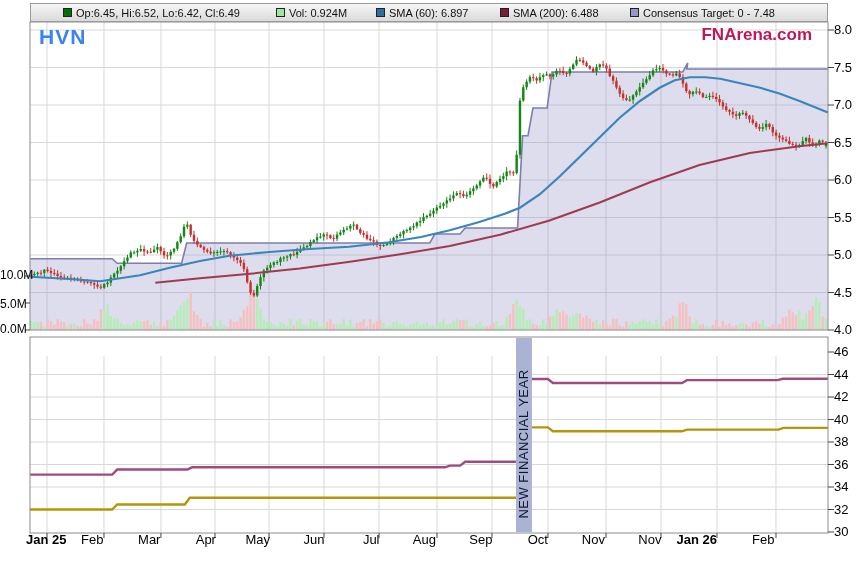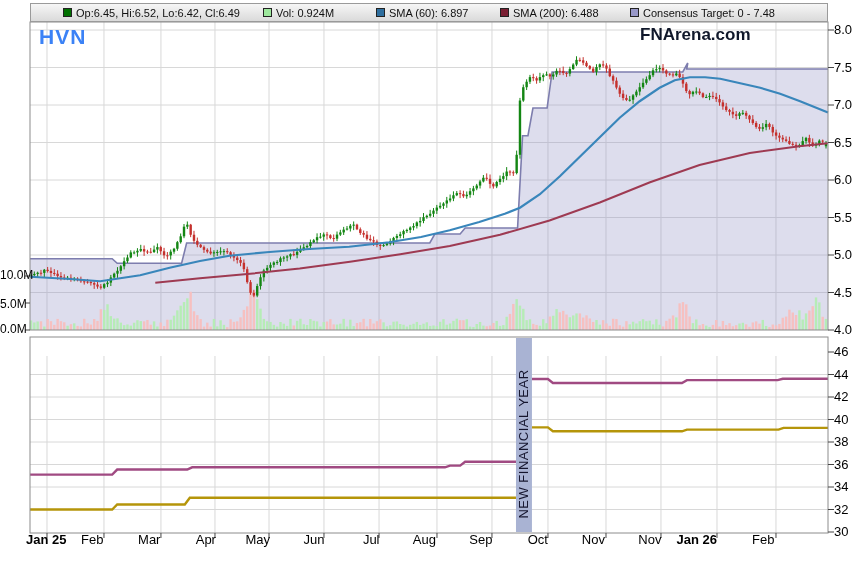--- a/index.html
+++ b/index.html
@@ -6,22 +6,22 @@
   .stage{position:relative;width:859px;height:566px;background:#fff;overflow:hidden;
          font-family:"Liberation Sans",sans-serif;}
   svg{position:absolute;left:0;top:0;}
   .legendbar{position:absolute;left:30px;width:798px;height:19px;box-sizing:border-box;
              background:linear-gradient(#f6f6f6,#dadada);border:1px solid #9a9a9a;z-index:5;}
   .legend-item{position:absolute;top:50%;transform:translateY(-50%);display:flex;align-items:center;
                gap:4px;font-size:11px;color:#111;white-space:nowrap;}
   .swatch{width:9px;height:9px;border:1px solid #222;box-sizing:border-box;flex:0 0 auto;}
   .ticker{position:absolute;left:39px;top:25px;font-size:21px;font-weight:600;color:#3b82f6;
           letter-spacing:1px;z-index:4;}
-  .brand{position:absolute;left:640px;top:25px;width:172px;font-size:17px;
-         font-weight:bold;color:#0f172a;z-index:4;}
+  .brand{position:absolute;left:640px;top:25px;width:172px;text-align:right;font-size:17px;
+         font-weight:bold;color:#be185d;z-index:4;}
   .tick{position:absolute;font-size:13px;color:#000;z-index:3;}
   .tick.right{left:834px;width:34px;text-align:left;}
   .tick.volax{left:0px;width:26px;text-align:right;font-size:12px;}
   .tick.month{width:56px;text-align:right;top:532px;}
   .tick.bold{font-weight:bold;}
   .nfy{position:absolute;left:439px;top:435px;width:172px;height:18px;text-align:center;
        transform:rotate(-90deg);font-size:13px;color:#15152e;letter-spacing:0.5px;z-index:4;}
 </style>
 </head>
 <body>
@@ -881,21 +881,21 @@
       <div class="tick month" style="left: 548.989px;">Nov</div>
       <div class="tick month" style="left: 605.487px;">Nov</div>
       <div class="tick month bold" style="left: 660.988px;">Jan 26</div>
       <div class="tick month" style="left: 718.484px;">Feb</div>
     </div>
   <div class="legendbar" id="legend-price" style="top:3px">
       <div class="legend-item" style="left: 32px;">
         <span class="swatch" style="background: rgb(0, 112, 0);"></span>
         <span>Op:6.45, Hi:6.52, Lo:6.42, Cl:6.49</span>
       </div>
-      <div class="legend-item" style="left: 232px; align-items: center;">
+      <div class="legend-item" style="left: 245px; align-items: center;">
         <span class="swatch" style="background: rgb(157, 232, 157);"></span>
         <span>Vol: 0.924M</span>
       </div>
       <div class="legend-item" style="left: 345px;">
         <span class="swatch" style="background: rgb(46, 110, 158);"></span>
         <span>SMA (60): 6.897</span>
       </div>
       <div class="legend-item" style="left: 469px;">
         <span class="swatch" style="background: rgb(122, 31, 51);"></span>
         <span>SMA (200): 6.488</span>

